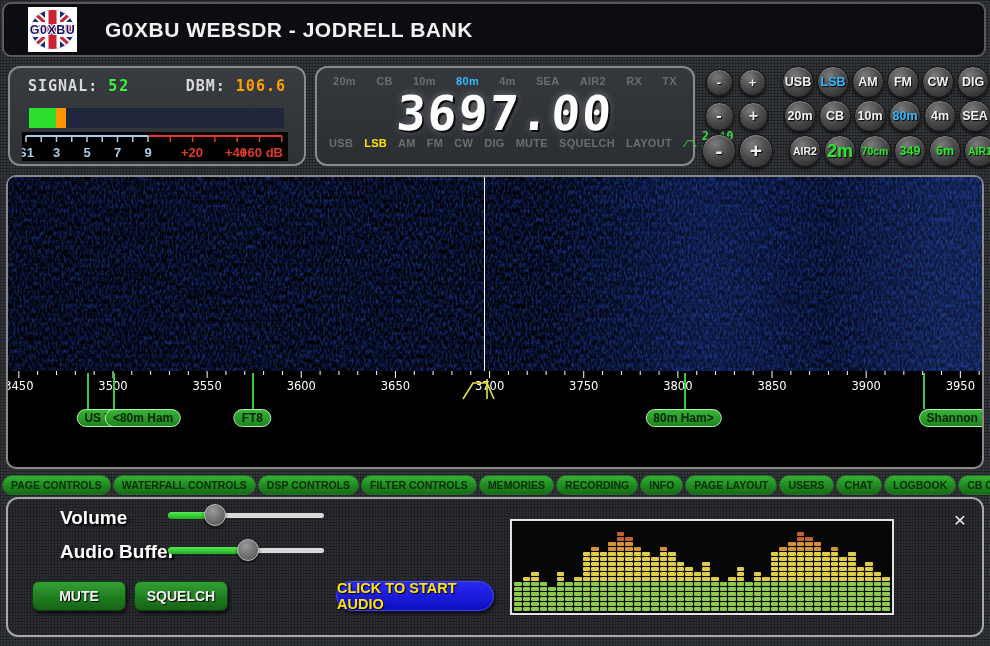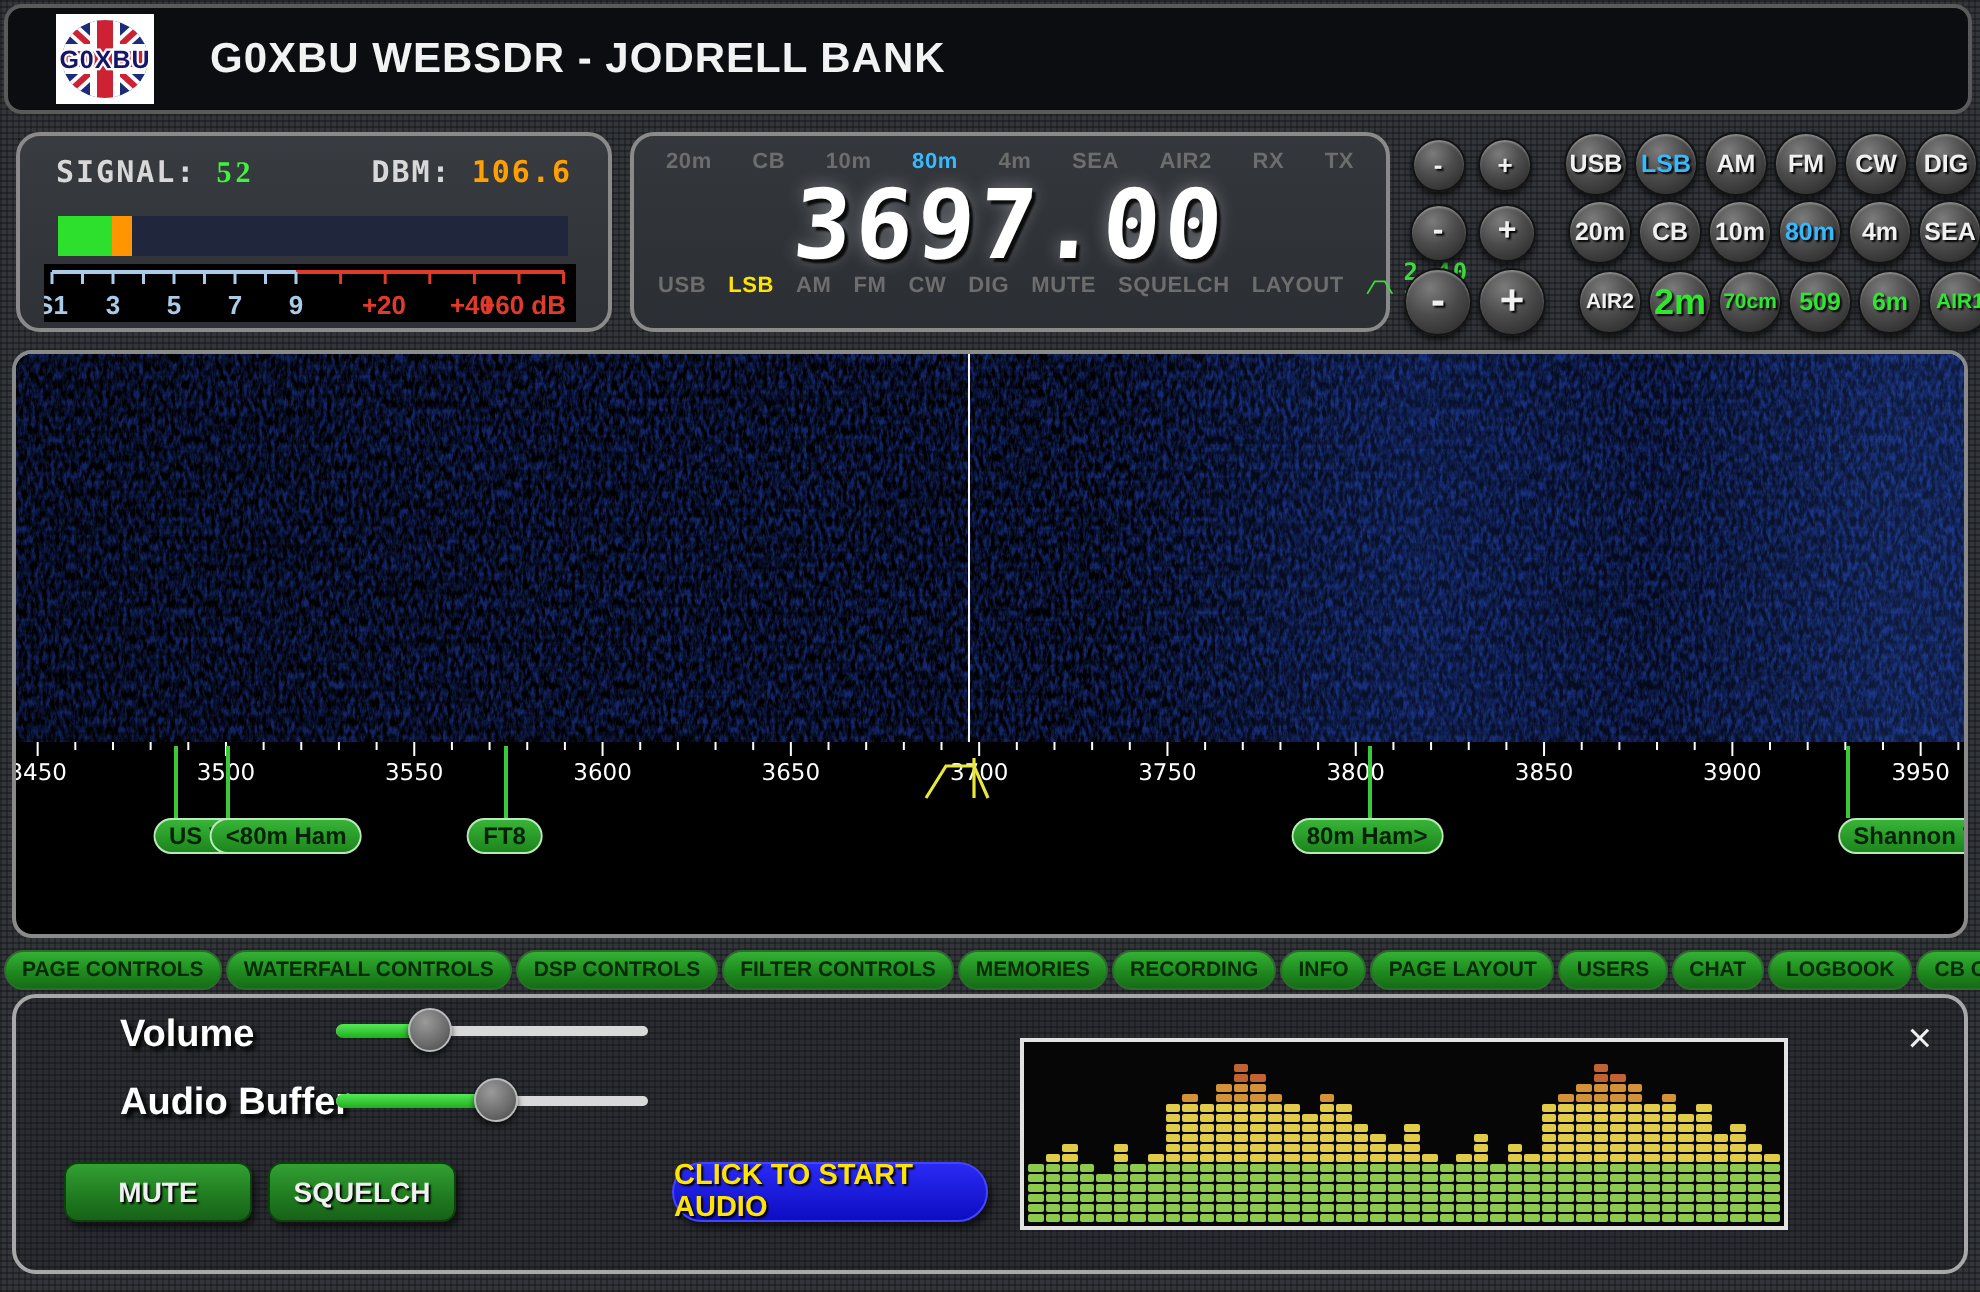--- a/index.html
+++ b/index.html
@@ -36,21 +36,21 @@
   }
 
   
   .panel {
     position:absolute; border:2px solid #8a8a8a; border-radius:12px;
     background:linear-gradient(#383b40,#2e3135);
   }
   #signal-panel { left:8px; top:66px; width:298px; height:100px; }
   .sig-row { display:flex; justify-content:space-between; padding:9px 18px 0 18px; font-size:15px; letter-spacing:1px; }
   .sig-label { color:#d8d8d8; }
-  .sig-green { letter-spacing:2px;font-family:Liberation Serif, serif; }
+  .sig-green { letter-spacing:2px; }
   .sig-orange { letter-spacing:1px; }
   #signal-bar-track { position:absolute; left:19px; top:40px; width:255px; height:20px; background:#20263c; }
   #signal-bar-green { position:absolute; left:0; top:0; height:100%; }
   #signal-bar-orange { position:absolute; top:0; height:100%; }
   #smeter-strip { position:absolute; left:12px; top:64px; width:266px; height:29px; background:#000; }
 
   #freq-panel { left:315px; top:66px; width:380px; height:100px; background:linear-gradient(#34373c,#2b2e33); }
   #freq-top-row { display:flex; justify-content:space-between; padding:7px 16px 0 16px; }
   #freq-bottom-row { position:absolute; left:0; right:0; bottom:7px; display:flex; align-items:center; padding:0 12px; gap:11px; }
   .ind { font-size:11px; font-weight:bold; color:#6d6d6d; letter-spacing:.3px; }
@@ -274,21 +274,21 @@
       <div class="circle-btn cyan" style="height: 32px; width: 32px; font-size: 12.5px;">80m</div>
       <div class="circle-btn " style="height: 32px; width: 32px; font-size: 12.5px;">4m</div>
       <div class="circle-btn " style="height: 32px; width: 32px; font-size: 12.5px;">SEA</div>
     </div>
     <div class="tuner-row">
       <div class="circle-btn" style="height: 34px; width: 34px; font-size: 21px; margin-left: 0px;">-</div>
       <div class="circle-btn step-gap" style="height: 34px; width: 34px; font-size: 21px; margin-left: 0px;">+</div>
       <div class="circle-btn " style="height: 32px; width: 32px; font-size: 10.5px;">AIR2</div>
       <div class="circle-btn green" style="height: 32px; width: 32px; font-size: 18px;">2m</div>
       <div class="circle-btn green" style="height: 32px; width: 32px; font-size: 10.5px;">70cm</div>
-      <div class="circle-btn green" style="height: 32px; width: 32px; font-size: 12.5px;">509</div>
+      <div class="circle-btn green" style="height: 32px; width: 32px; font-size: 12.5px;">349</div>
       <div class="circle-btn green" style="height: 32px; width: 32px; font-size: 12.5px;">6m</div>
       <div class="circle-btn green" style="height: 32px; width: 32px; font-size: 10.5px;">AIR1</div>
     </div>
   </div>
 
 <div id="waterfall-panel">
   <div id="waterfall-display">
     <svg id="wf-noise" preserveAspectRatio="none">
       <filter id="noiseF">
         <feTurbulence type="fractalNoise" baseFrequency="0.5 0.22" numOctaves="3" seed="8" stitchTiles="stitch"></feTurbulence>

